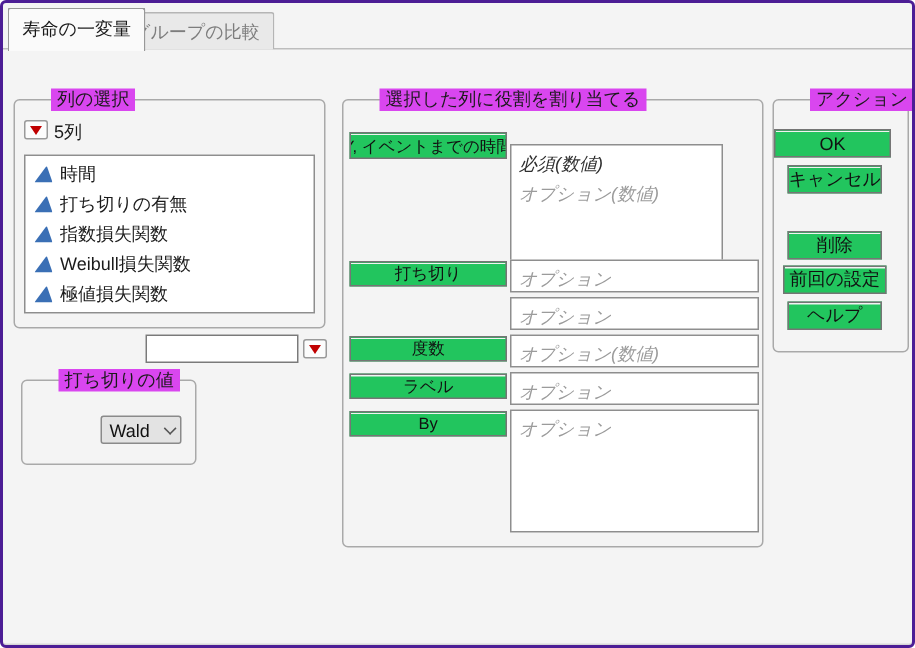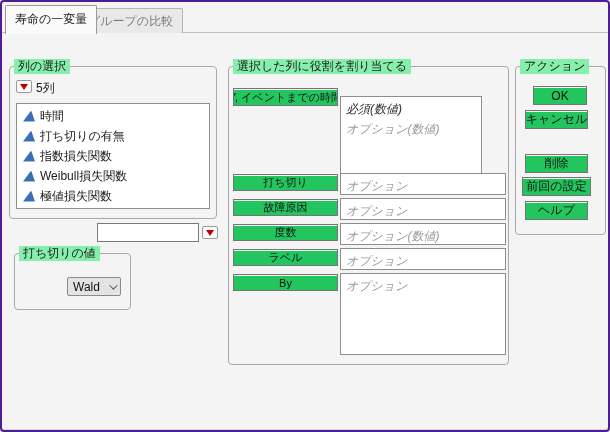--- a/index.html
+++ b/index.html
@@ -20,21 +20,21 @@
     background:#fafafa; border:1px solid #989898; border-bottom:none; color:#1a1a1a; z-index:2;
   }
   .tab-inactive {
     left:76px; top:6px; height:25px; line-height:24px;
     background:#e9e9e9; border:1px solid #b5b5b5; border-bottom:none; color:#7d7d7d; z-index:1;
   }
 
   
   .fs { position:absolute; border:1px solid #a9a9a9; border-radius:4px; }
   .fs-legend {
-    position:absolute; top:-8px; left:4px; background:#86efac; padding:0 4px;
+    position:absolute; top:-8px; left:24px; background:#d946ef; padding:0 4px;
     font-size:12px; line-height:15px; white-space:nowrap; color:#1a1a1a;
   }
 
   
   .btn {
     position:absolute; background:#22c55e; border:1px solid #757575;
     box-shadow:inset 0 1px 0 #f2f2f2; text-align:center; color:#111;
     font-size:12px; white-space:nowrap; overflow:hidden; display:flex; align-items:center; justify-content:center;
   }
   .whitebox { position:absolute; background:#ffffff; border:1px solid #8e8e8e; }
@@ -130,21 +130,20 @@
     <div class="dropzone" style="left:111px; top:20px; width:142px; height:84px;margin-top:9px;">
       <div class="req">必須(数値)</div>
       <div class="opt">オプション(数値)</div>
     </div>
 
     <div class="btn role-btn" style="left:4px; top:107px; width:105px; height:17px;">打ち切り</div>
     <div class="dropzone zone-line" style="left:111px; top:106px; width:166px; height:22px;">
       <span class="opt">オプション</span>
     </div>
 
-    <div class="btn role-btn" style="left:4px; top:132px; width:105px; height:17px;">故障原因</div>
     <div class="dropzone zone-line" style="left:111px; top:131px; width:166px; height:22px;">
       <span class="opt">オプション</span>
     </div>
 
     <div class="btn role-btn" style="left:4px; top:157px; width:105px; height:17px;">度数</div>
     <div class="dropzone zone-line" style="left:111px; top:156px; width:166px; height:22px;">
       <span class="opt">オプション(数値)</span>
     </div>
 
     <div class="btn role-btn" style="left:4px; top:182px; width:105px; height:17px;">ラベル</div>
@@ -154,20 +153,20 @@
 
     <div class="btn role-btn" style="left:4px; top:207px; width:105px; height:17px;">By</div>
     <div class="dropzone" style="left:111px; top:206px; width:166px; height:82px;">
       <span class="opt">オプション</span>
     </div>
   </div>
 
   <div class="fs" style="left:513px; top:64px; width:91px; height:169px;">
     <span class="fs-legend">アクション</span>
 
-    <div class="btn" style="left:17px; top:19px; width:54px; height:19px;">OK</div>
+    <div class="btn" style="left:0; top:19px; width:78px; height:19px;">OK</div>
     <div class="btn" style="left:9px; top:43px; width:63px; height:19px;">キャンセル</div>
     <div class="btn" style="left:9px; top:87px; width:63px; height:19px;">削除</div>
     <div class="btn" style="left:6px; top:110px; width:69px; height:19px;">前回の設定</div>
     <div class="btn" style="left:9px; top:134px; width:63px; height:19px;">ヘルプ</div>
   </div>
 
 </div>
 
 </body></html>

